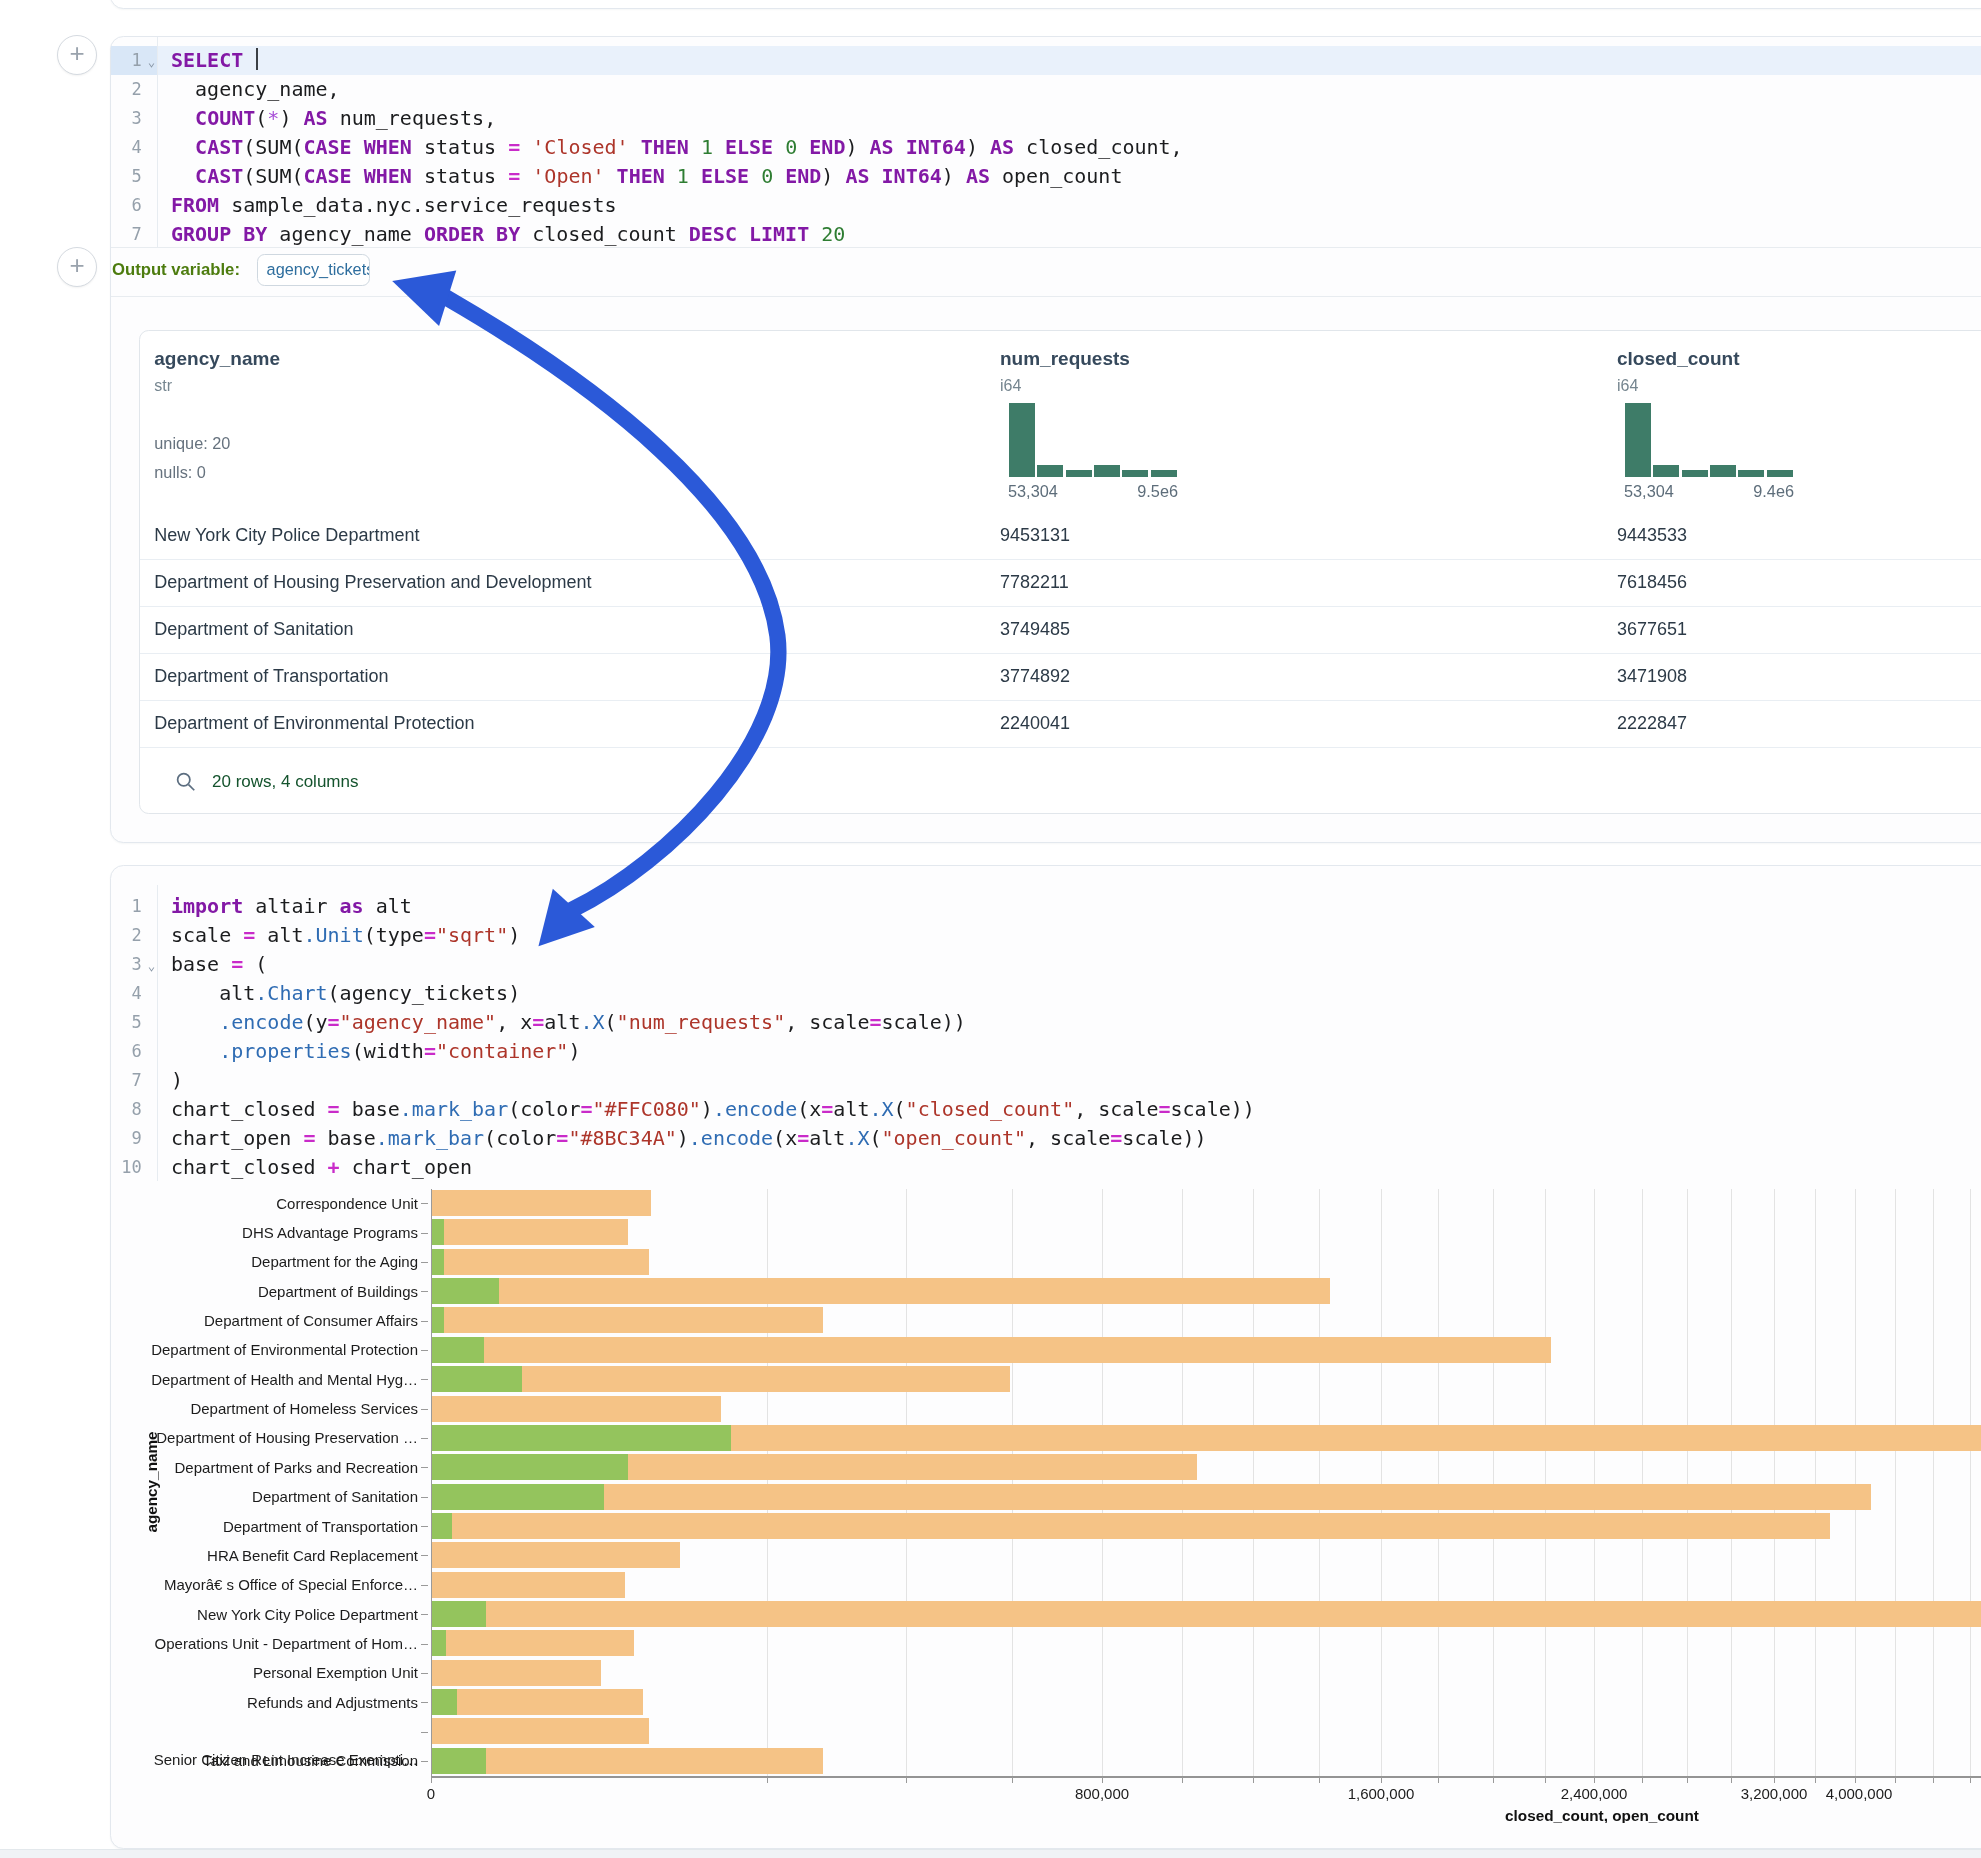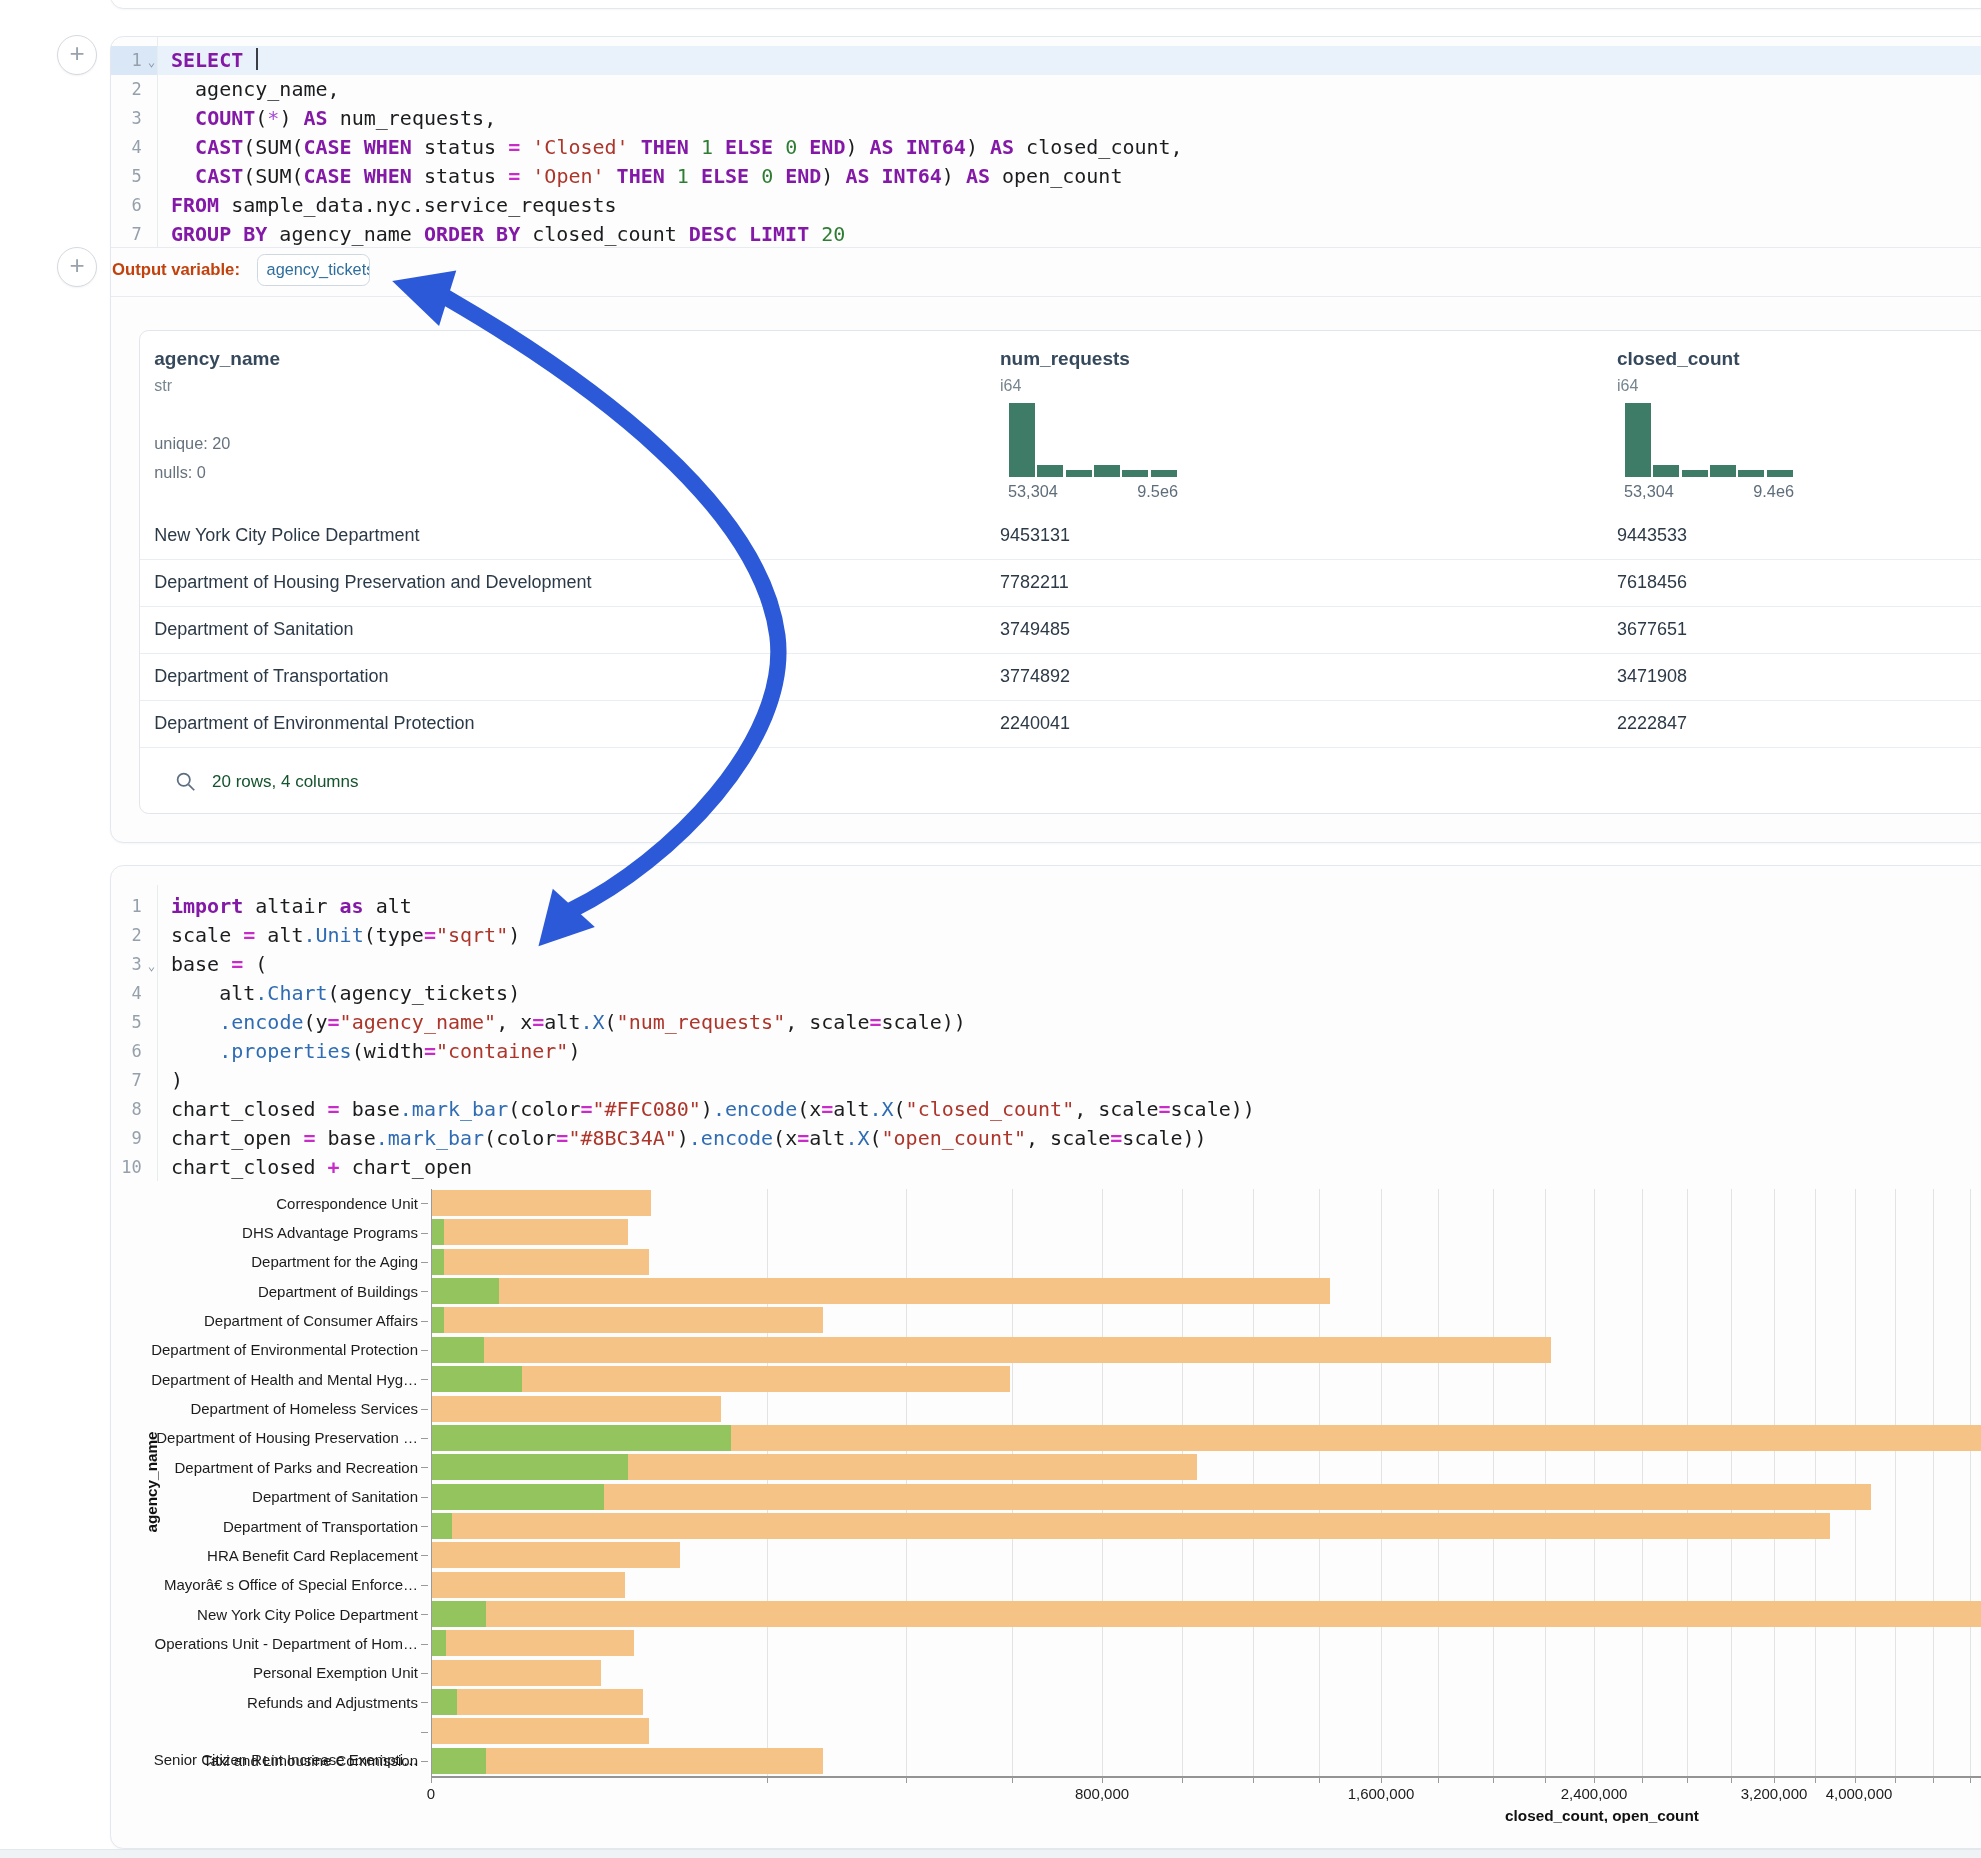--- a/index.html
+++ b/index.html
@@ -37,21 +37,21 @@
   .tok-fn{color:#2f6cb3;}
   .tok-str{color:#ad352a;}
   .tok-num{color:#2e7d32;}
   .tok-op{color:#c92bc9;font-weight:bold;}
   .tok-star{color:#a64dd6;}
   .cursor{display:inline-block;width:1.9px;height:22px;background:#3a3f45;vertical-align:-3.8px;margin-left:1px;}
 
   
   #out-row{position:absolute;left:0;right:0;top:210px;height:48px;border-top:1px solid #e8ecf0;
     border-bottom:1px solid #e8ecf0;}
-  #out-label{position:absolute;left:1px;top:12.4px;color:#c2410c;font-weight:bold;font-size:16.7px;}
+  #out-label{position:absolute;left:1px;top:12.4px;color:#4d7c0f;font-weight:bold;font-size:16.7px;}
   #out-pill{position:absolute;left:146px;top:5.7px;width:113px;height:32.5px;border:1px solid #cfd8e0;
     border-radius:7.6px;background:#fff;overflow:hidden;box-sizing:border-box;cursor:pointer;}
   #out-pill span{position:absolute;left:8.6px;top:5.7px;color:#2e6e9e;font-size:16.3px;white-space:nowrap;}
 
   
   #table-panel{position:absolute;left:139px;top:330px;width:1888px;height:484px;background:#fff;
     border:1px solid #e1e6eb;border-radius:9.6px;box-sizing:border-box;}
   .th-name{position:absolute;top:17px;font-size:19px;font-weight:bold;color:#36495c;}
   .th-type{position:absolute;top:46px;font-size:16px;color:#75858f;}
   .th-stat{position:absolute;font-size:16.3px;color:#66727e;}

